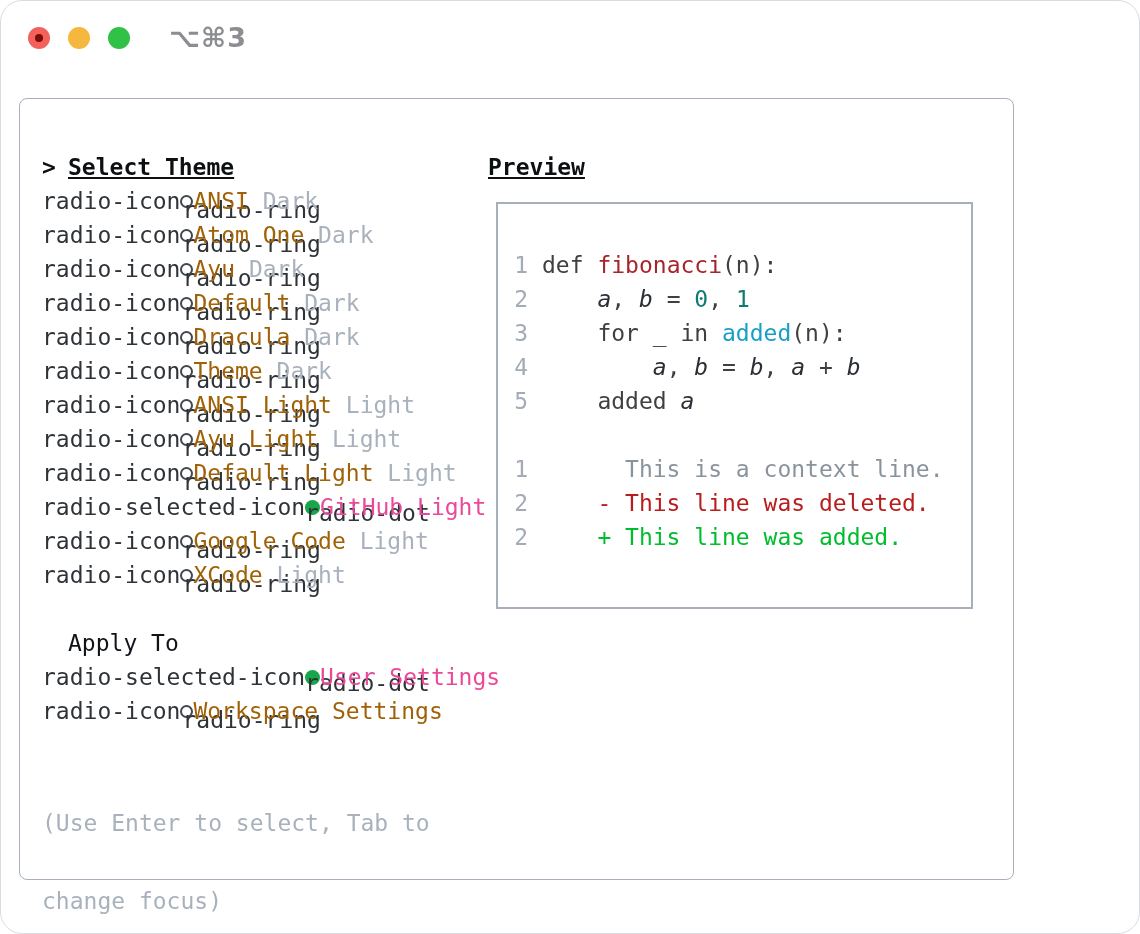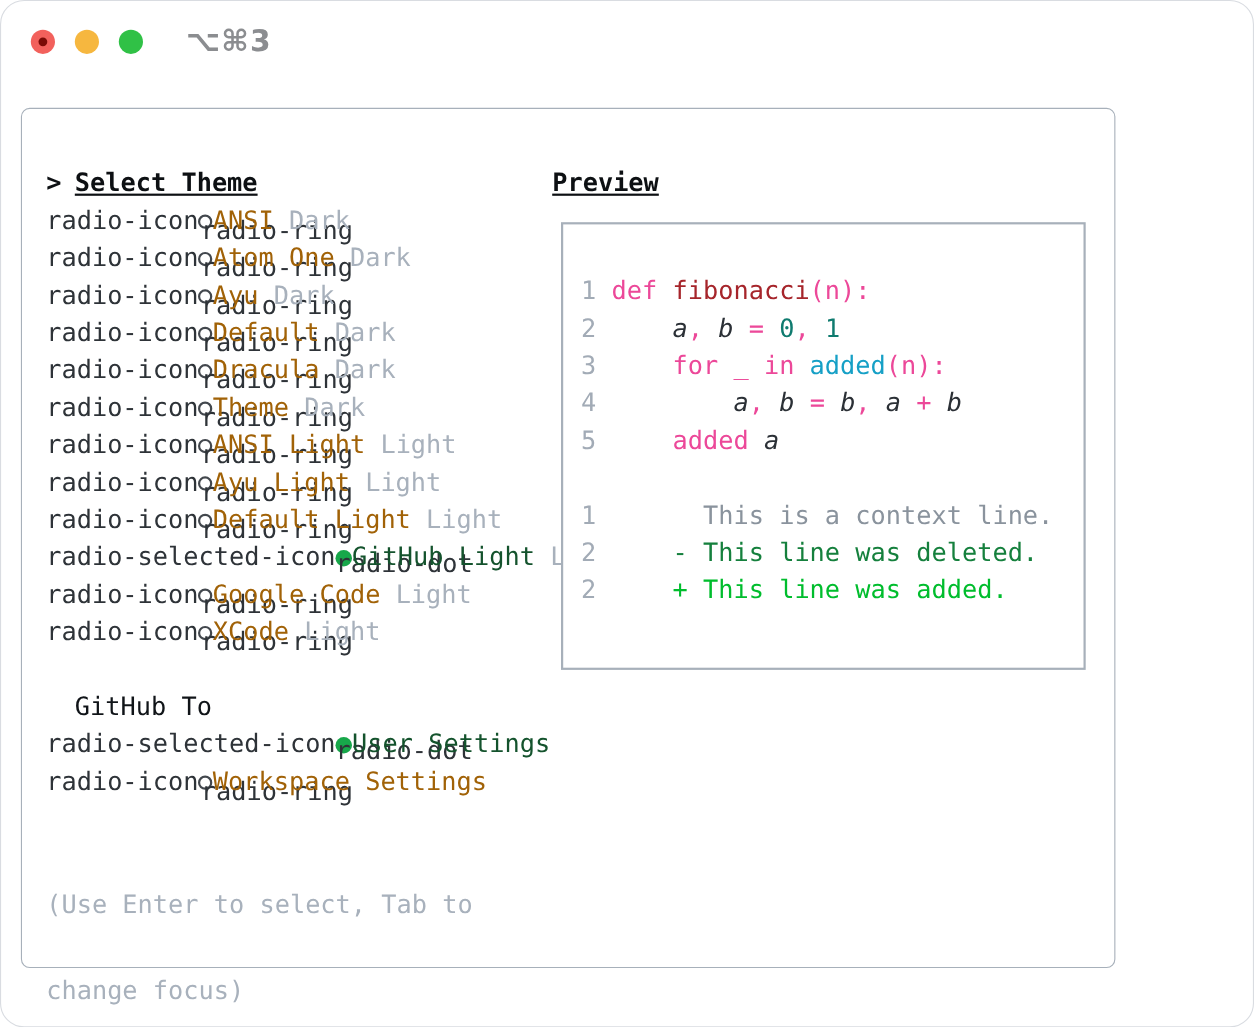--- a/index.html
+++ b/index.html
@@ -28,56 +28,56 @@
     font-family:"DejaVu Sans", sans-serif;
     font-size:27px; font-weight:600; color:#8b8d90; letter-spacing:1px;
   }
 
   
   .panel {
     position:absolute; left:18px; top:97px; width:995px; height:782px;
     border:1.5px solid #a7b0ba; border-radius:8px; background:#ffffff;
   }
   .left-col  { position:absolute; left:22px; top:51px; width:450px; }
-  .right-col { position:absolute; left:482px; top:51px; width:490px; }
+  .right-col { position:absolute; left:468px; top:51px; width:490px; }
 
   .row { height:34px; display:flex; align-items:center; white-space:pre; font-size:23px; color:#2e3338; }
   .marker { flex:0 0 26px; display:flex; align-items:center; }
   .ring {
     width:13px; height:13px; border:2px solid #42474d; border-radius:50%; display:inline-block;
   }
   .dot {
     width:15px; height:15px; border-radius:50%; background:#17a74a; display:inline-block;
   }
   .prompt { font-weight:bold; color:#0d1013; }
   .hdr { font-weight:bold; color:#0d1013;text-decoration:underline; }
   .tname { color:#a16207; }
-  .tname.sel { color:#14532d; }
+  .tname.sel { color:#ec4899; }
   .variant { color:#a8b1bc; }
   .spacer { height:34px; }
   .apply-label { color:#101418; }
   .hint { color:#a8b1bc;margin-top:44px; }
 
   
   .preview-title { height:34px; display:flex; align-items:center; font-size:23px; }
   .preview-box {
     margin-left:8px; margin-top:18px; width:477px; height:407px;
     border:2px solid #a7b0ba; background:#ffffff;
     padding:44px 0 0 16px;
   }
   .cl { height:34px; display:flex; align-items:center; white-space:pre; font-size:23px; }
   .ln { flex:0 0 14px; text-align:right; margin-right:14px; color:#a2abb6; }
   .code { color:#2b3036; }
-  .tok-p  { color:#ec4899; }
+  .tok-p  { color:#404040; }
   .tok-fn { color:#a6252b; }
   .tok-n  { color:#0f7b6f; }
   .tok-b  { color:#16a0c6; }
   .tok-v  { color:#2b3036; font-style:italic; }
   .diff-context { color:#8a939d; }
-  .diff-deleted { color:#15803d; }
+  .diff-deleted { color:#b91c1c; }
   .diff-added   { color:#00bd2d; }
 </style>
 </head>
 <body>
 
 <div class="window">
 
   <div class="lights">
     <div class="light light-red"></div>
     <div class="light light-yellow"></div>
@@ -105,21 +105,21 @@
           <div class="row"><span class="marker">radio-icon<span class="ring">radio-ring</span></span><span class="tname">Default Light</span><span class="variant"> Light</span></div>
           <div class="row"><span class="marker">radio-selected-icon<span class="dot">radio-dot</span></span><span class="tname sel">GitHub Light</span><span class="variant"> Light</span></div>
           <div class="row"><span class="marker">radio-icon<span class="ring">radio-ring</span></span><span class="tname">Google Code</span><span class="variant"> Light</span></div>
           <div class="row"><span class="marker">radio-icon<span class="ring">radio-ring</span></span><span class="tname">XCode</span><span class="variant"> Light</span></div>
         </div>
 
       <div class="spacer"></div>
 
       <div class="row">
         <span class="marker"></span>
-        <span class="apply-label">GitHub To</span>
+        <span class="apply-label">Apply To</span>
       </div>
 
       <div id="apply-list">
           <div class="row"><span class="marker">radio-selected-icon<span class="dot">radio-dot</span></span><span class="tname sel">User Settings</span></div>
           <div class="row"><span class="marker">radio-icon<span class="ring">radio-ring</span></span><span class="tname">Workspace Settings</span></div>
         </div>
 
       <div class="spacer"></div>
 
       <div class="row hint">(Use Enter to select, Tab to</div>

